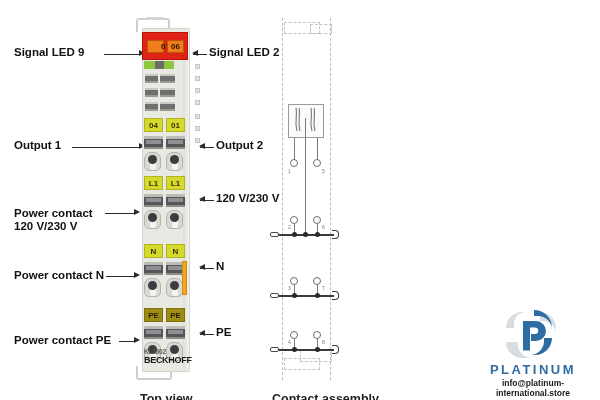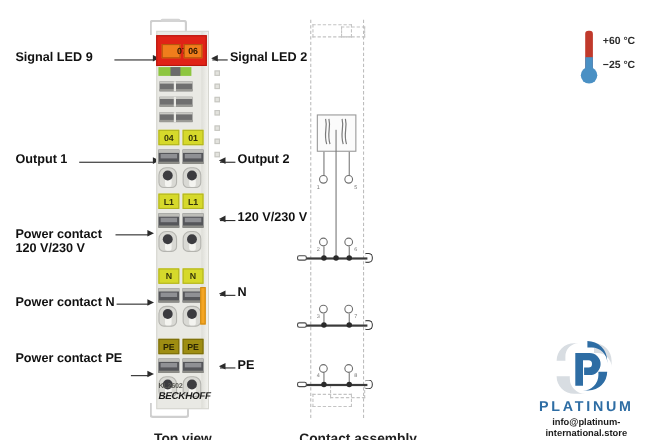--- a/index.html
+++ b/index.html
@@ -258,21 +258,20 @@
     font-size: 6.5px;
     font-weight: bold;
     color: #5a5a55;
     letter-spacing: -0.2px;
   }
   .brand .maker {
     font-size: 9px;
     font-weight: bold;
     color: #1c1c1c;
     letter-spacing: -0.3px;
-    font-style: italic;
   }
 
   
   #schematic {
     position: absolute;
     left: 270px;
     top: 18px;
     width: 80px;
     height: 362px;
   }
@@ -427,21 +426,21 @@
 120 V/230 V</div>
   <div class="leader" style="left:105px; top:213px; width:30px;"></div>
   <div class="arrow-r" style="left:134px; top:209px;"></div>
   <div class="tick" style="left:143px; top:213px;"></div>
 
   <div class="lbl" style="left:14px; top:269px;">Power contact N</div>
   <div class="leader" style="left:106px; top:276px; width:29px;"></div>
   <div class="arrow-r" style="left:134px; top:272px;"></div>
   <div class="tick" style="left:143px; top:276px;"></div>
 
-  <div class="lbl" style="left:14px; top:320px;text-align:right;">Power contact PE</div>
+  <div class="lbl" style="left:14px; top:334px;text-align:right;">Power contact PE</div>
   <div class="leader" style="left:119px; top:341px; width:16px;"></div>
   <div class="arrow-r" style="left:134px; top:337px;"></div>
   <div class="tick" style="left:143px; top:341px;"></div>
 
   <div class="leader" style="left:193px; top:54px; width:14px;"></div>
   <div class="arrow-l" style="left:192px; top:50px;"></div>
   <div class="lbl" style="left:209px; top:46px;">Signal LED 2</div>
 
   <div class="leader" style="left:200px; top:147px; width:14px;"></div>
   <div class="arrow-l" style="left:199px; top:143px;"></div>
@@ -595,27 +594,20 @@
     <div class="busbar" style="left:8px; top:331px; width:56px;"></div>
     <div class="bus-cap" style="left:0px; top:329px;"></div>
     <div class="bus-fork" style="left:62px; top:327px;"></div>
     <div class="node" style="left:22px; top:329px;"></div>
     <div class="node" style="left:45px; top:329px;"></div>
   </div>
 
   <div class="caption" style="left:140px; top:392px;">Top view</div>
   <div class="caption" style="left:272px; top:392px;">Contact assembly</div>
 
-  <div id="thermo">
-    <div class="th-stem"></div>
-    <div class="th-stem-low"></div>
-    <div class="th-bulb"></div>
-    <div class="th-lbl" style="top:4px;">+60 °C</div>
-    <div class="th-lbl" style="top:26px;">−25 °C</div>
-  </div>
 
   <div id="logo">
     <div class="logo-mark">
       <svg width="62" height="54" viewBox="0 0 62 54">
         <g fill="#d8dde2">
           <path d="M6 20 a16 16 0 0 1 16 -16 l4 0 a12 12 0 0 0 -12 12 l0 4 z"></path>
           <path d="M6 34 a16 16 0 0 0 16 16 l10 0 a14 14 0 0 1 -14 -14 l0 -2 z"></path>
           <path d="M40 4 a16 16 0 0 1 16 16 l0 6 a13 13 0 0 0 -13 -13 l-3 0 z"></path>
         </g>
         <g fill="#2e6da4">

